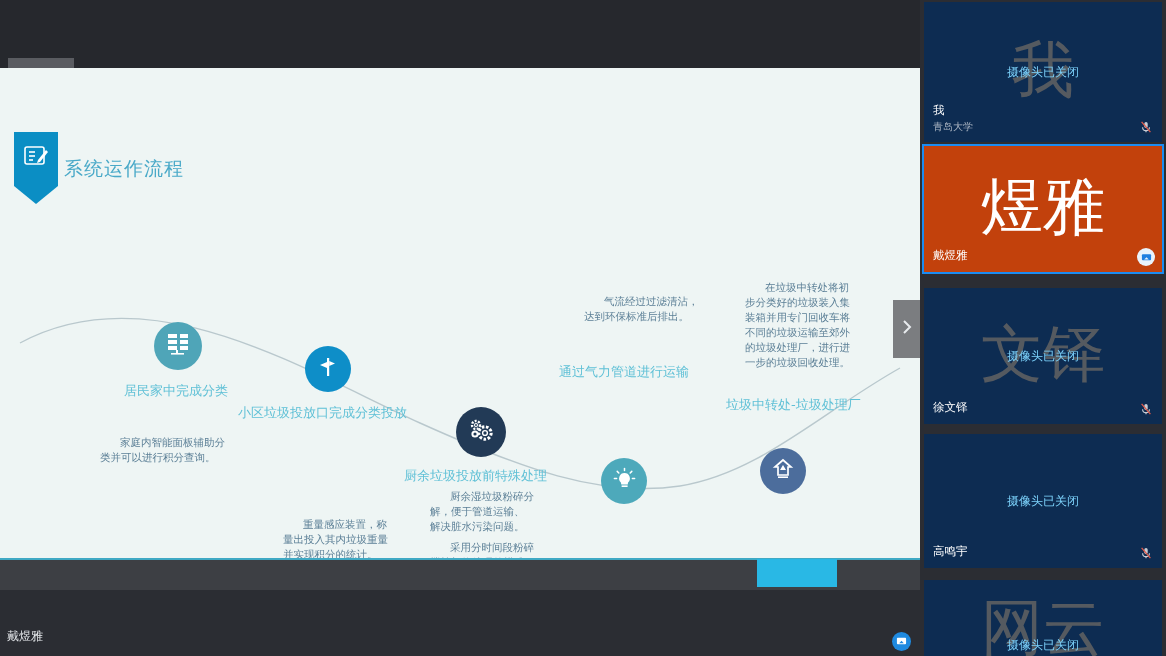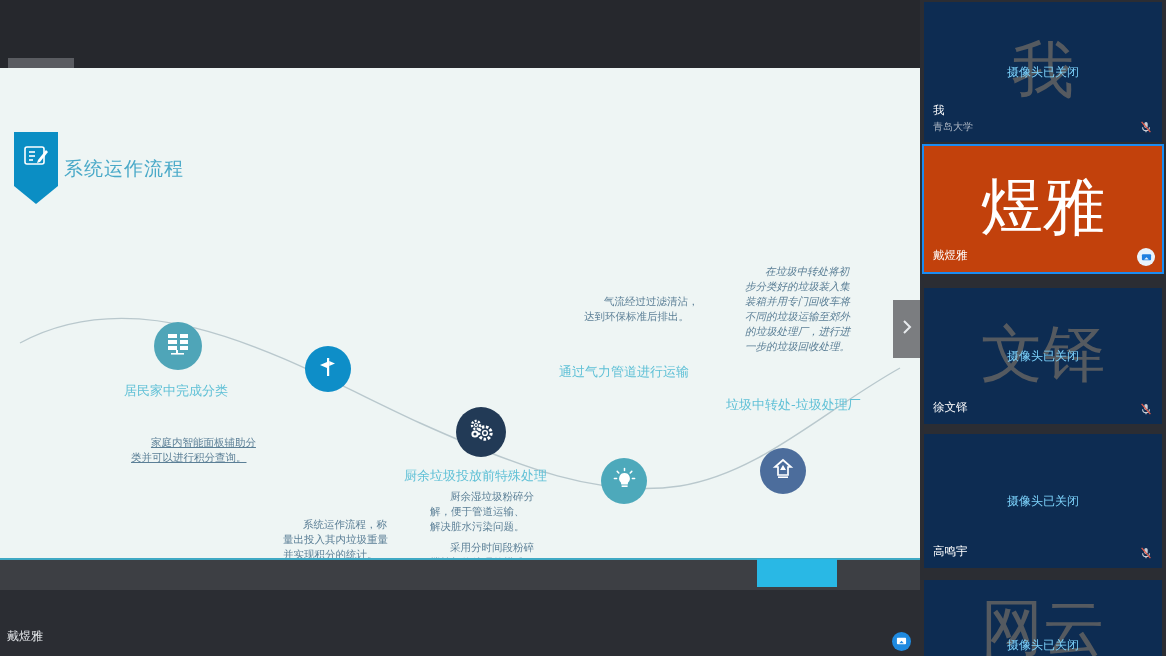--- a/index.html
+++ b/index.html
@@ -92,28 +92,28 @@
   .h3 { left:404px; top:399px; }
   .h4 { left:559px; top:295px; }
   .h5 { left:726px; top:328px; }
 
   
   .p-body {
     position:absolute; font-size:10.5px; line-height:15px;
     color:#5b7f96; font-family:"DejaVu Sans",sans-serif;
     text-indent:1.9em;
   }
-  .p1 { left:131px; top:367px; width:132px;text-decoration:underline; }
+  .p1 { left:100px; top:367px; width:132px; }
   .p2 { left:283px; top:387px; width:112px; }
   .p3 { left:283px; top:449px; width:112px; }
   .p4 { left:430px; top:421px; width:104px; }
   .p5 { left:430px; top:472px; width:110px; }
   .p6 { left:567px; top:146px; width:116px; }
   .p7 { left:567px; top:226px; width:116px;margin-left:17px; }
-  .p8 { left:745px; top:196px; width:106px;font-style:italic; }
+  .p8 { left:745px; top:212px; width:106px; }
 
   
   .collapse-tab {
     position:absolute; left:893px; top:300px; width:27px; height:58px;
     background:#7b7d80;
     display:flex; align-items:center; justify-content:center;
     cursor:pointer;
   }
 
   
@@ -264,26 +264,27 @@
         <span>
           <svg width="24" height="24" viewBox="0 0 24 24">
             <path d="M12 3 L20 10 L17 10 L17 18 L7 18 L7 10 L4 10 Z" fill="none" stroke="#fff" stroke-width="1.7"></path>
             <path d="M12 8 L15 13 L9 13 Z" fill="#fff"></path>
             <rect x="7" y="19.4" width="10" height="1.6" fill="#fff"></rect>
           </svg>
         </span>
       </div>
 
       <div class="h-step h1">居民家中完成分类</div>
+      <div class="h-step h2">小区垃圾投放口完成分类投放</div>
       <div class="h-step h3">厨余垃圾投放前特殊处理</div>
       <div class="h-step h4">通过气力管道进行运输</div>
       <div class="h-step h5">垃圾中转处-垃圾处理厂</div>
 
       <div class="p-body p1">家庭内智能面板辅助分类并可以进行积分查询。</div>
-      <div class="p-body p3">系统运作流程，称量出投入其内垃圾重量并实现积分的统计。</div>
+      <div class="p-body p3">重量感应装置，称量出投入其内垃圾重量并实现积分的统计。</div>
       <div class="p-body p4">厨余湿垃圾粉碎分解，便于管道运输、解决脏水污染问题。</div>
       <div class="p-body p5">采用分时间段粉碎搅拌加热处理的模式，检测错误时可以回查信息，起监督作用。</div>
       <div class="p-body p7">气流经过过滤清沾，达到环保标准后排出。</div>
       <div class="p-body p8">在垃圾中转处将初步分类好的垃圾装入集装箱并用专门回收车将不同的垃圾运输至郊外的垃圾处理厂，进行进一步的垃圾回收处理。</div>
     </div>
 
     <div class="slide-underline"></div>
     <div class="slide-underline2"></div>
 
     <div class="hscroll"></div>

